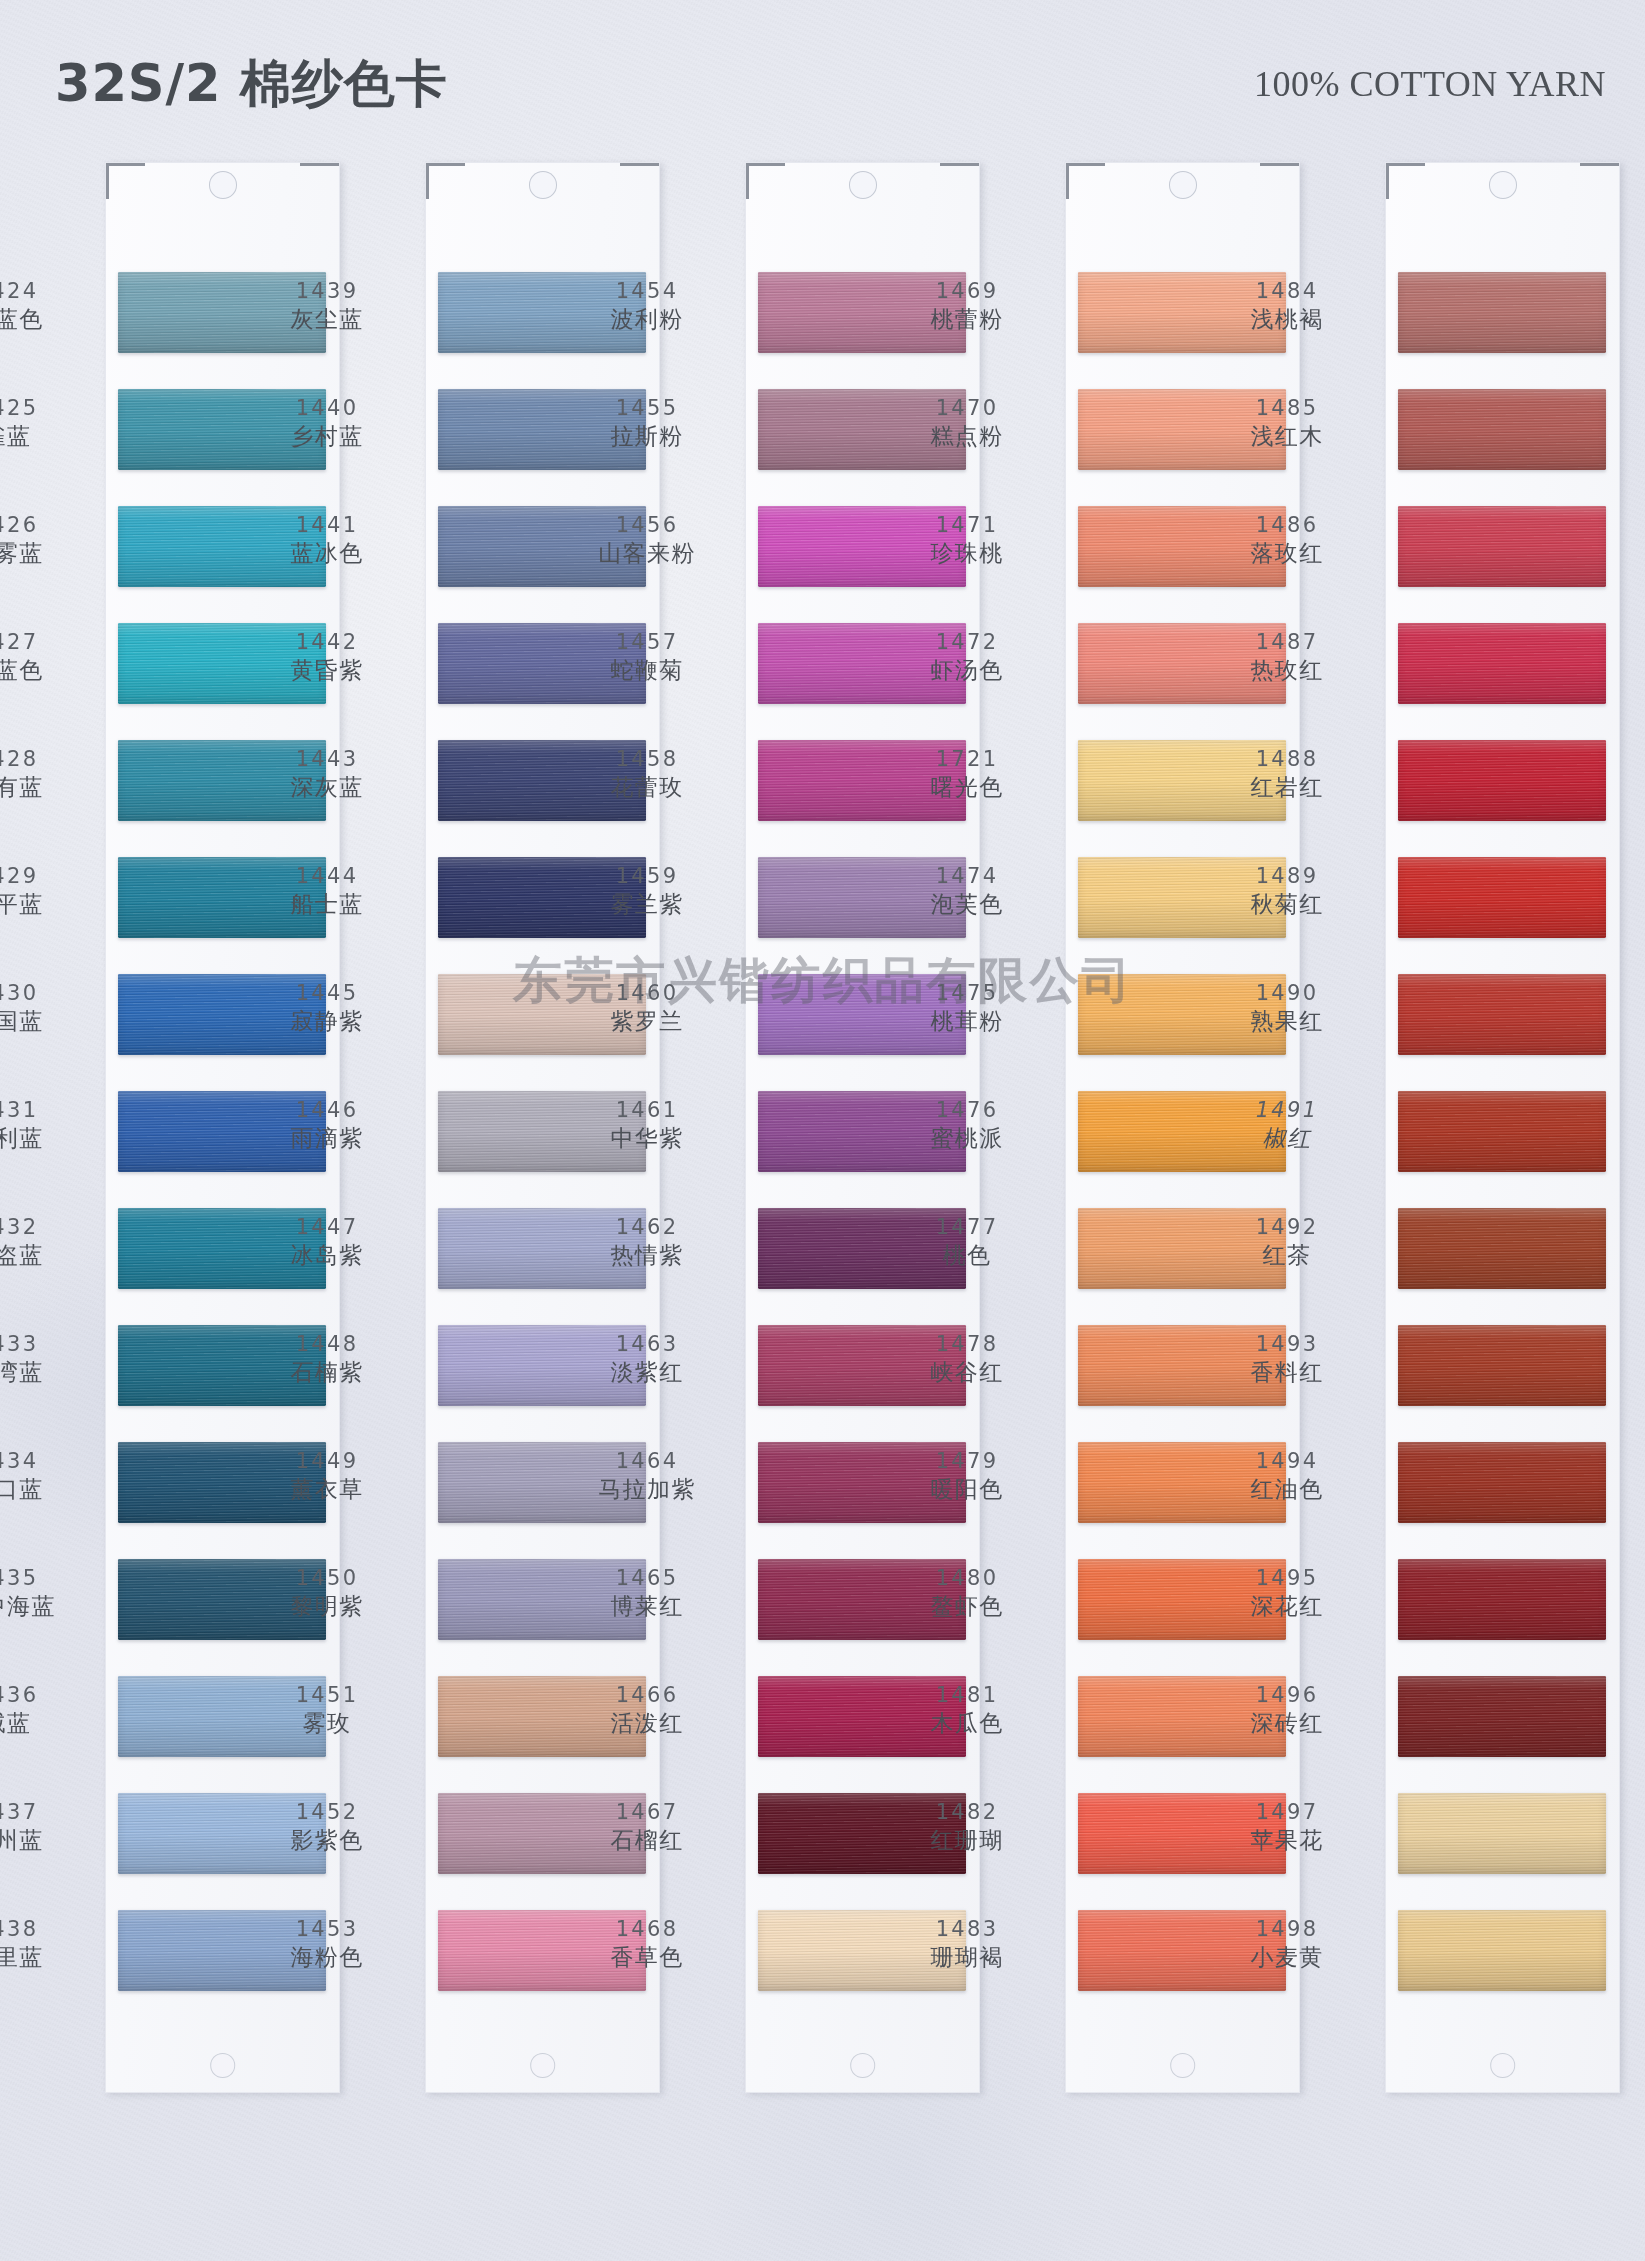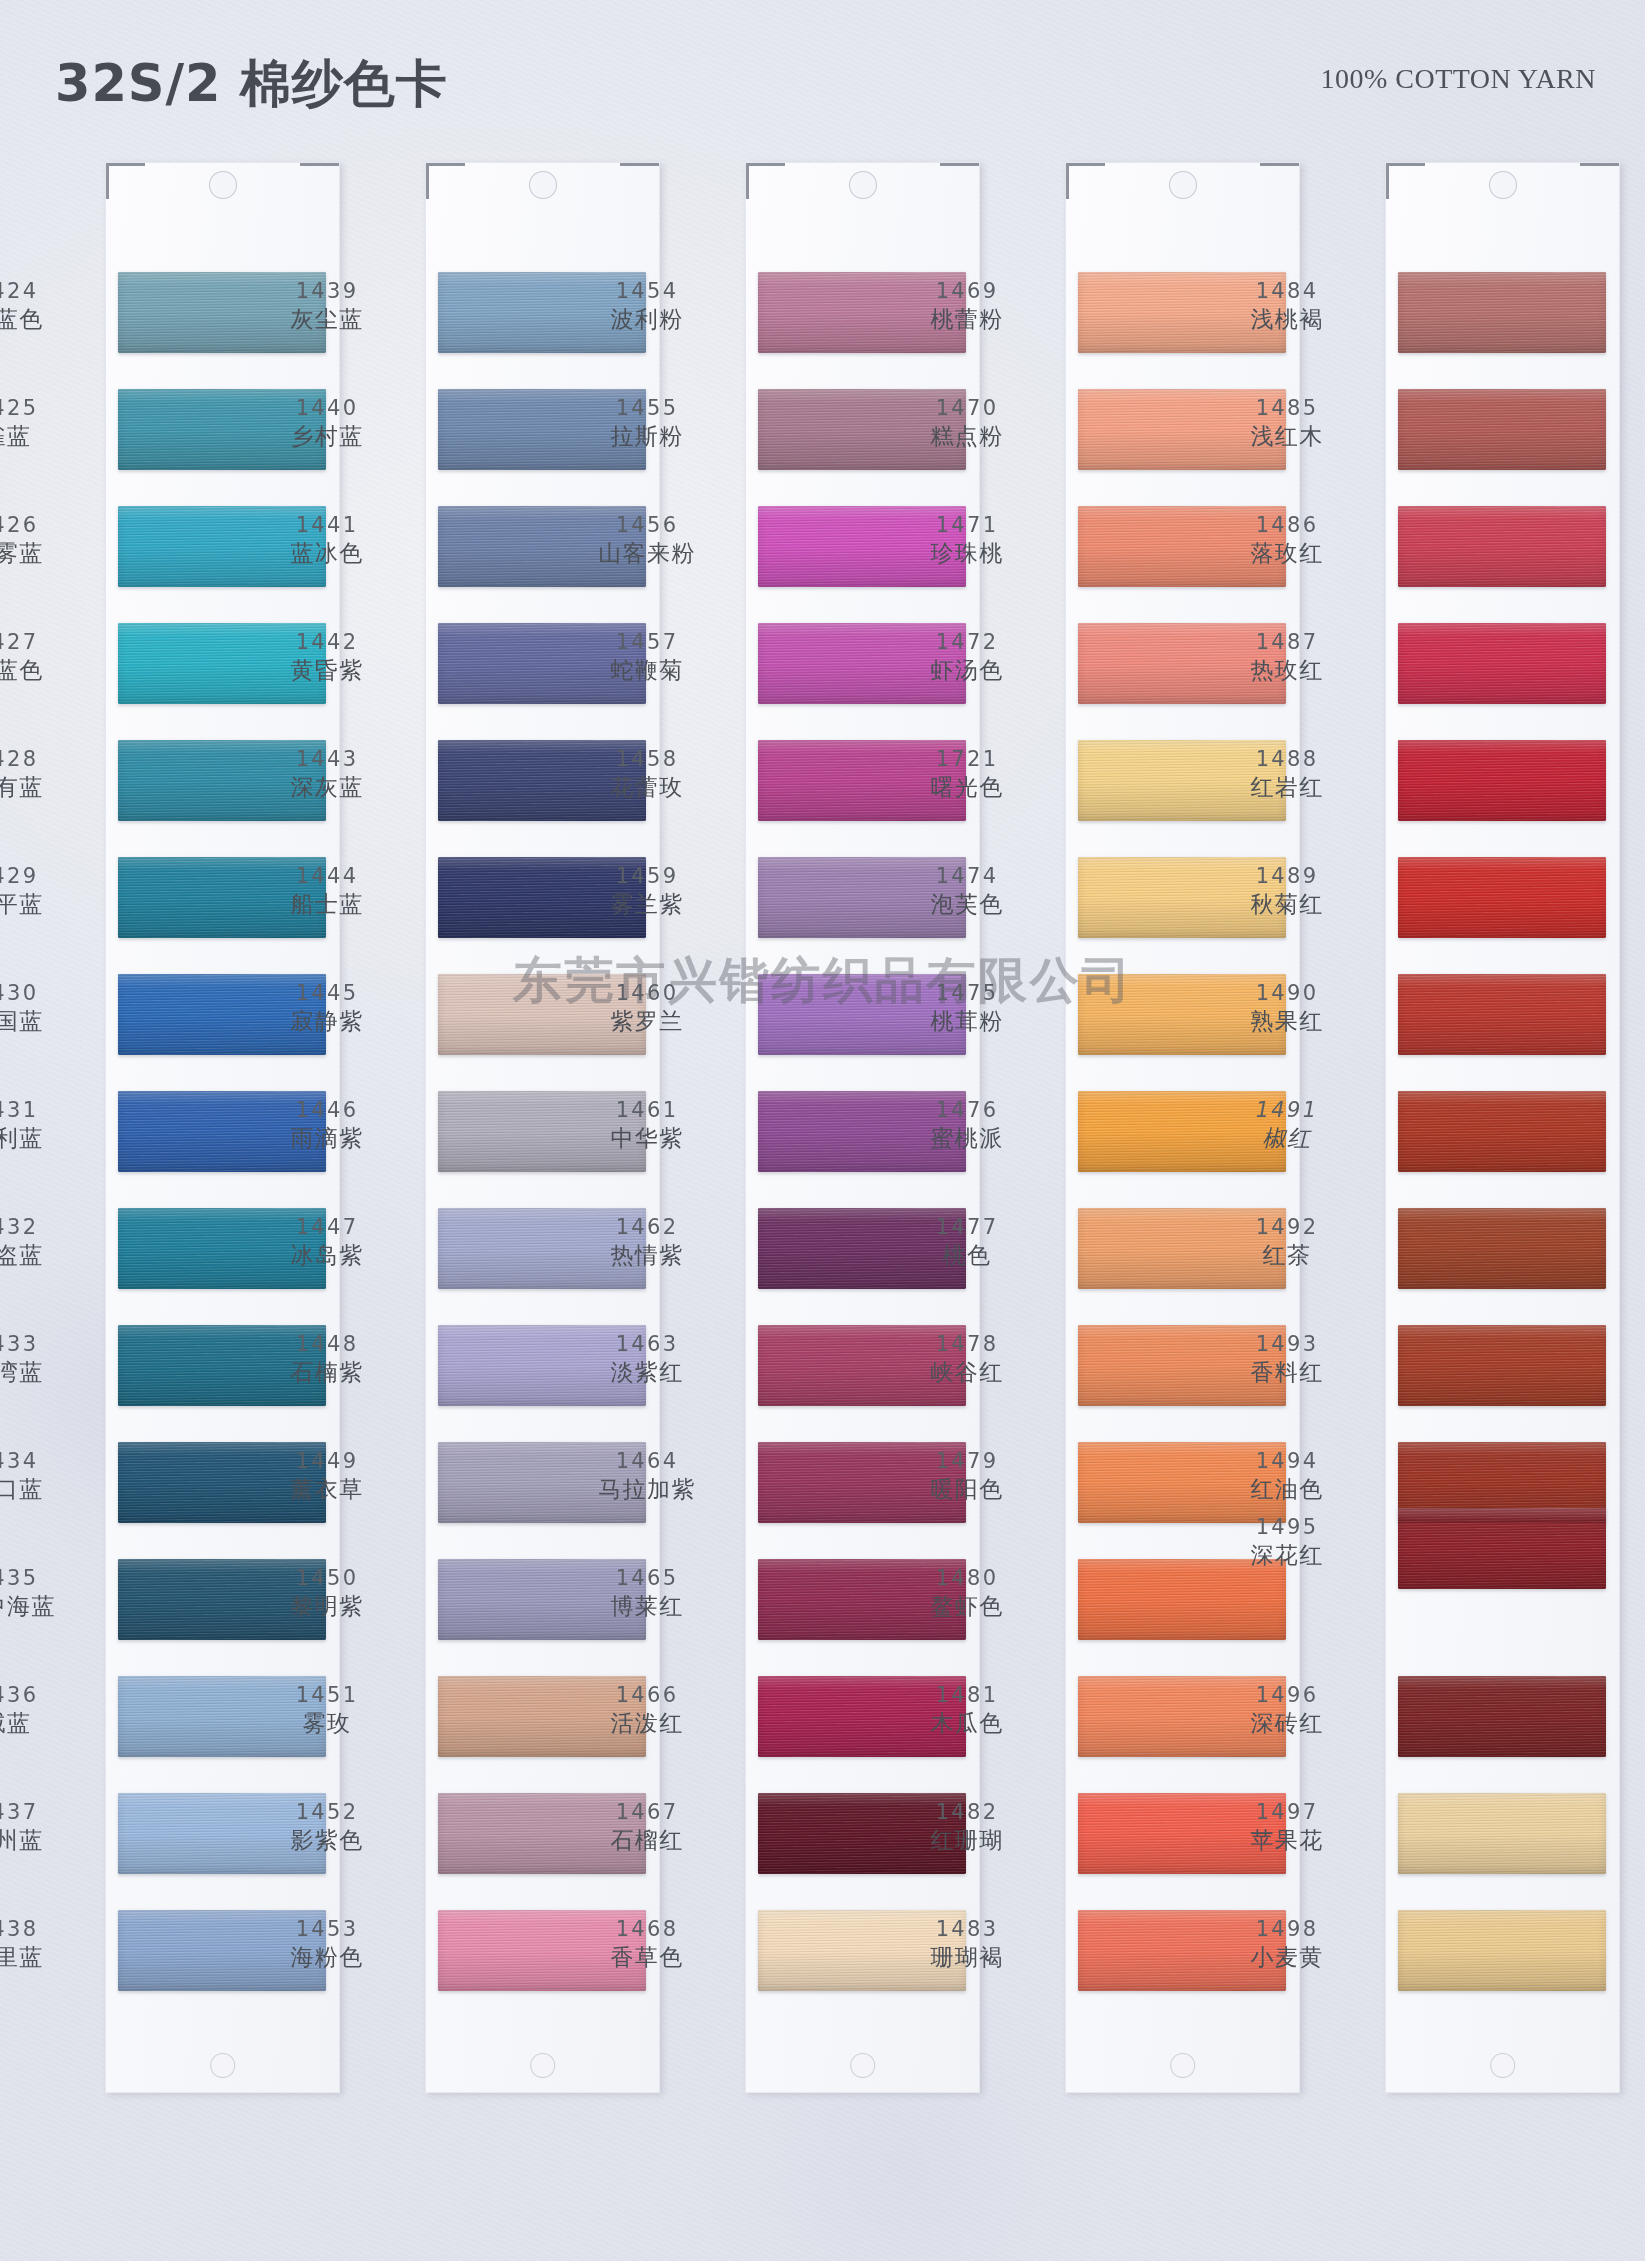--- a/index.html
+++ b/index.html
@@ -53,23 +53,23 @@
     top: 50px;
     font-size: 51px;
     font-weight: bold;
     letter-spacing: 0.9px;
     color: #474c52;
     font-family: "DejaVu Sans", "Liberation Sans", sans-serif;
     white-space: nowrap;
   }
   #title-en {
     position: absolute;
-    right: 50px;
+    right: 40px;
     top: 63px;
-    font-size: 28px;
+    font-size: 36px;
     letter-spacing: 0.5px;
     color: #4e5258;
     font-family: "Liberation Serif", "DejaVu Serif", serif;
     white-space: nowrap;
   }
 
   
   #watermark {
     position: absolute;
     left: 0; right: 0;
@@ -770,21 +770,21 @@
             <div class="label-name">香料红</div>
           </div>
         </div>
         <div class="skein-row" style="top: 1280px;">
           <div class="skein" title="1494 红油色" style="background: rgb(154, 49, 34);"></div>
           <div class="label-block" style="left: -194px; top: 8.2px;">
             <div class="label-code">1494</div>
             <div class="label-name">红油色</div>
           </div>
         </div>
-        <div class="skein-row" style="top: 1346px;">
+        <div class="skein-row" style="top: 1397px;">
           <div class="skein" title="1495 深花红" style="background: rgb(140, 31, 39);"></div>
           <div class="label-block" style="left: -194px; top: 8.2px;">
             <div class="label-code">1495</div>
             <div class="label-name">深花红</div>
           </div>
         </div>
         <div class="skein-row" style="top: 1514px;">
           <div class="skein" title="1496 深砖红" style="background: rgb(122, 34, 35);"></div>
           <div class="label-block" style="left: -194px; top: 8.2px;">
             <div class="label-code">1496</div>

